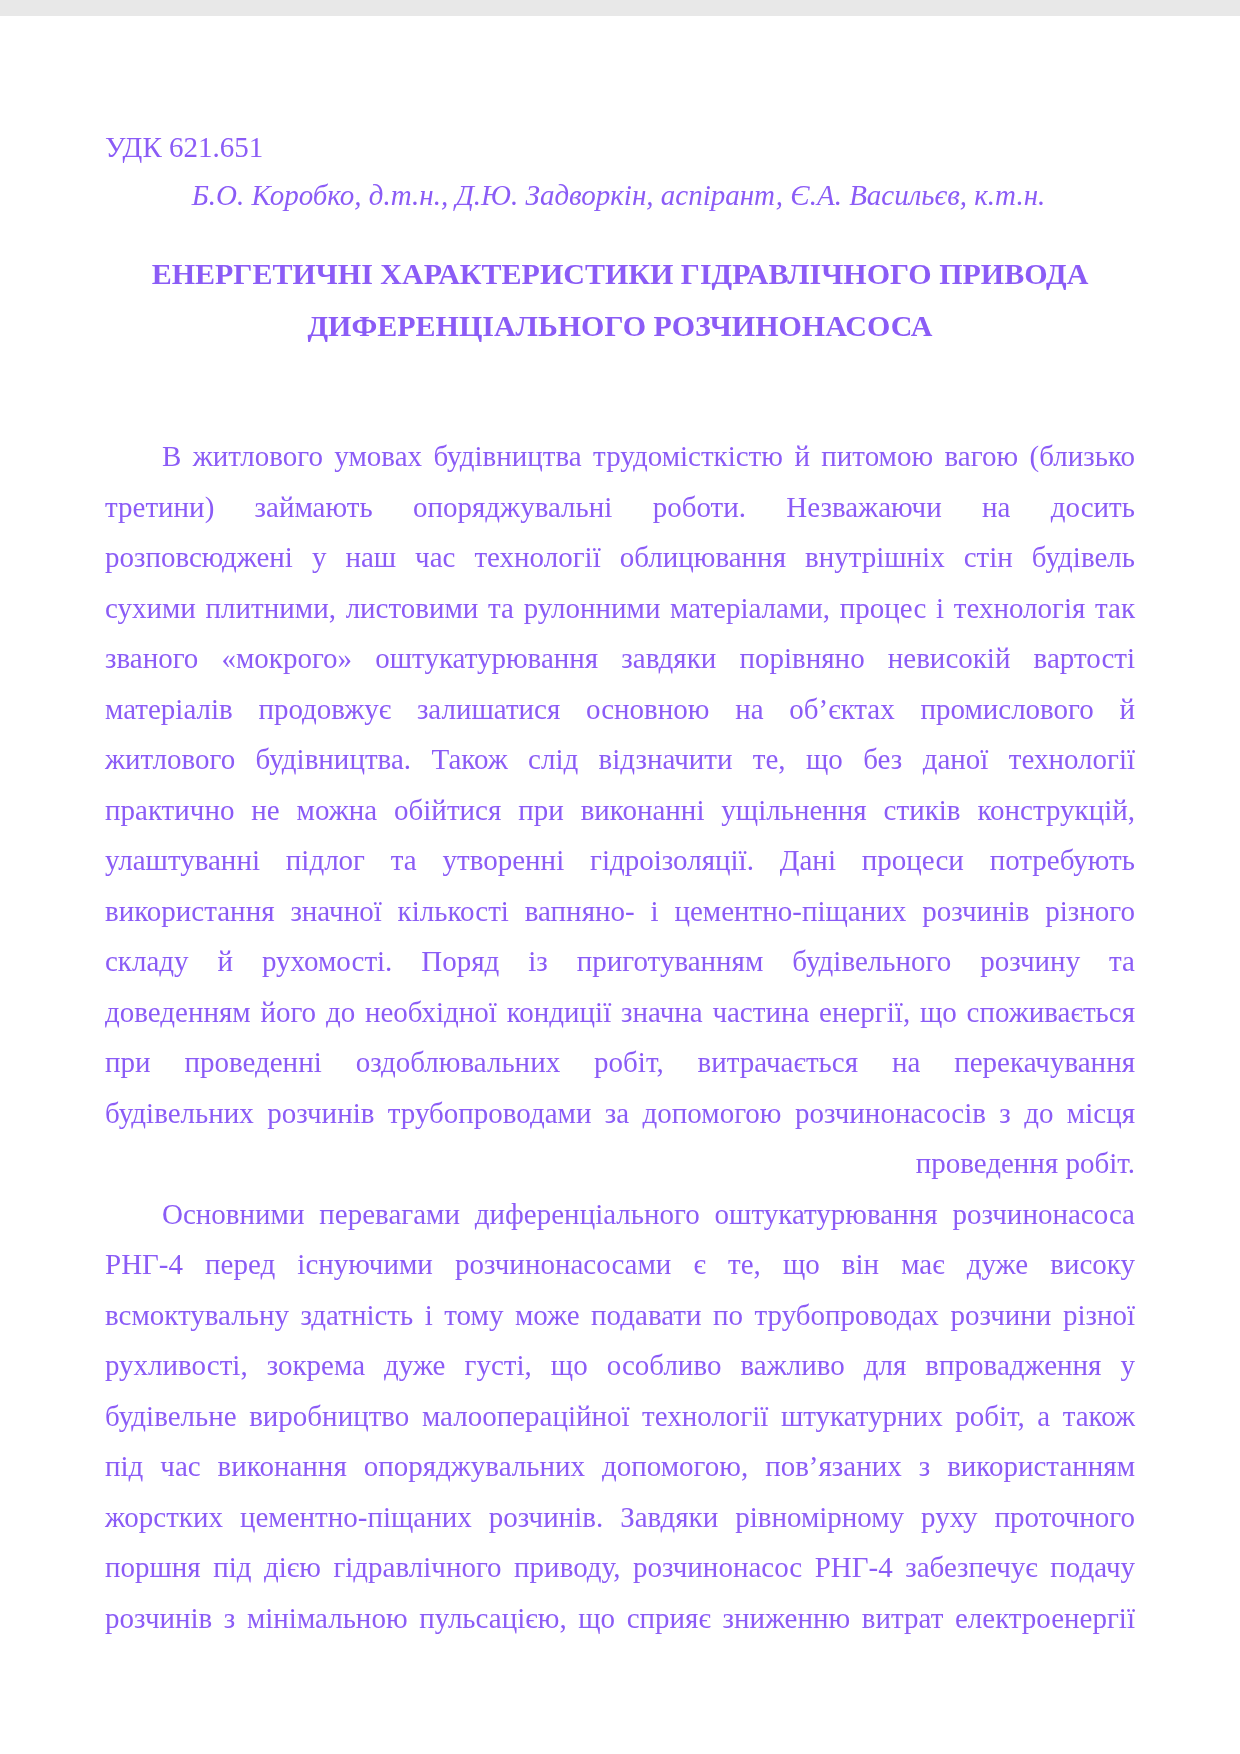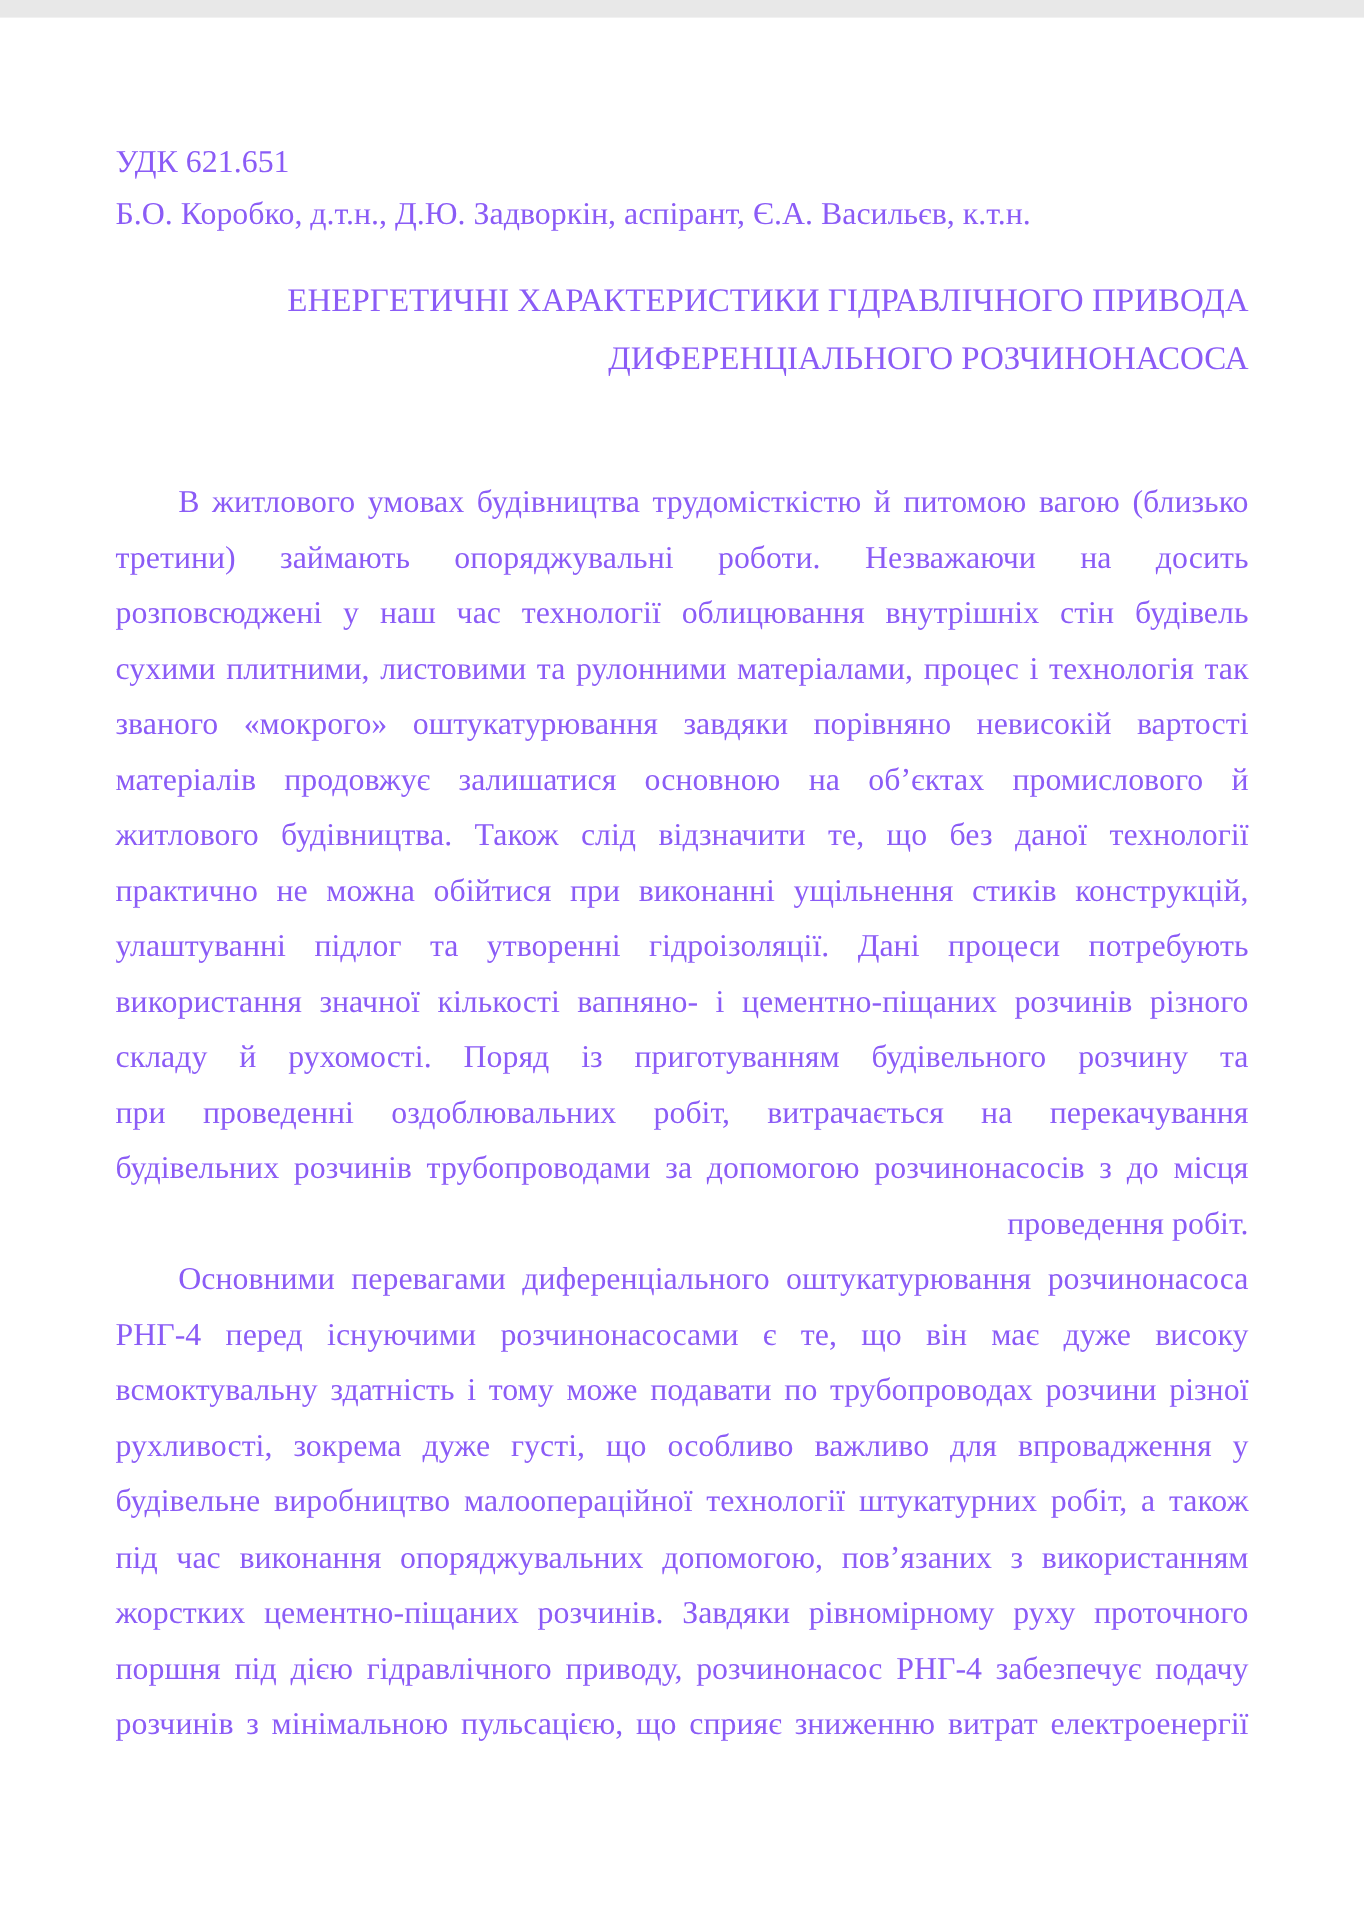--- a/index.html
+++ b/index.html
@@ -24,30 +24,31 @@
     font-size: 29px;
     line-height: 38px;
   }
   .authors {
     position: absolute;
     top: 160px;
     left: 105px;
     right: 108px;
     font-size: 29px;
     line-height: 38px;
-    text-align: left;
+    font-style: italic;
+    text-align: center;
   }
   .title {
     position: absolute;
     top: 232px;
     left: 105px;
     right: 105px;
     font-size: 30px;
-    font-weight: normal;
-    text-align: right;
+    font-weight: bold;
+    text-align: center;
     line-height: 52px;
   }
   .body-text {
     position: absolute;
     top: 415px;
     left: 105px;
     right: 105px;
     font-size: 29px;
   }
   .line {
@@ -84,20 +85,21 @@
       <div class="line justify">третини) займають опоряджувальні роботи. Незважаючи на досить</div>
       <div class="line justify">розповсюджені у наш час технології облицювання внутрішніх стін будівель</div>
       <div class="line justify">сухими плитними, листовими та рулонними матеріалами, процес і технологія так</div>
       <div class="line justify">званого «мокрого» оштукатурювання завдяки порівняно невисокій вартості</div>
       <div class="line justify">матеріалів продовжує залишатися основною на об’єктах промислового й</div>
       <div class="line justify">житлового будівництва. Також слід відзначити те, що без даної технології</div>
       <div class="line justify">практично не можна обійтися при виконанні ущільнення стиків конструкцій,</div>
       <div class="line justify">улаштуванні підлог та утворенні гідроізоляції. Дані процеси потребують</div>
       <div class="line justify">використання значної кількості вапняно- і цементно-піщаних розчинів різного</div>
       <div class="line justify">складу й рухомості. Поряд із приготуванням будівельного розчину та</div>
+      <div class="line justify">доведенням його до необхідної кондиції значна частина енергії, що споживається</div>
       <div class="line justify">при проведенні оздоблювальних робіт, витрачається на перекачування</div>
       <div class="line justify">будівельних розчинів трубопроводами за допомогою розчинонасосів з до місця</div>
       <div class="line left">проведення робіт.</div>
       <div class="line justify indent">Основними перевагами диференціального оштукатурювання розчинонасоса</div>
       <div class="line justify">РНГ-4 перед існуючими розчинонасосами є те, що він має дуже високу</div>
       <div class="line justify">всмоктувальну здатність і тому може подавати по трубопроводах розчини різної</div>
       <div class="line justify">рухливості, зокрема дуже густі, що особливо важливо для впровадження у</div>
       <div class="line justify">будівельне виробництво малоопераційної технології штукатурних робіт, а також</div>
       <div class="line justify">під час виконання опоряджувальних допомогою, пов’язаних з використанням</div>
       <div class="line justify">жорстких цементно-піщаних розчинів. Завдяки рівномірному руху проточного</div>

